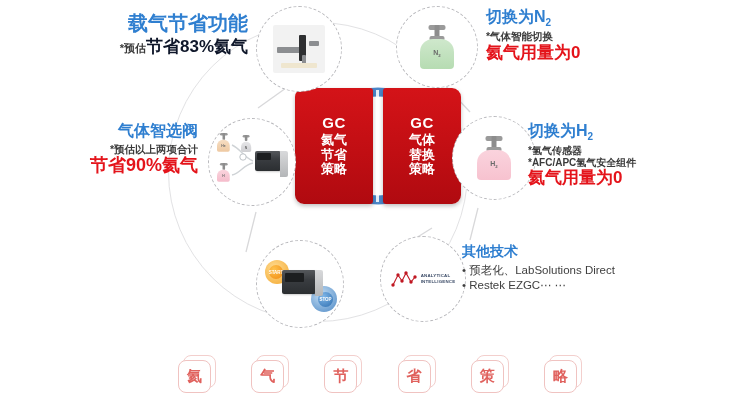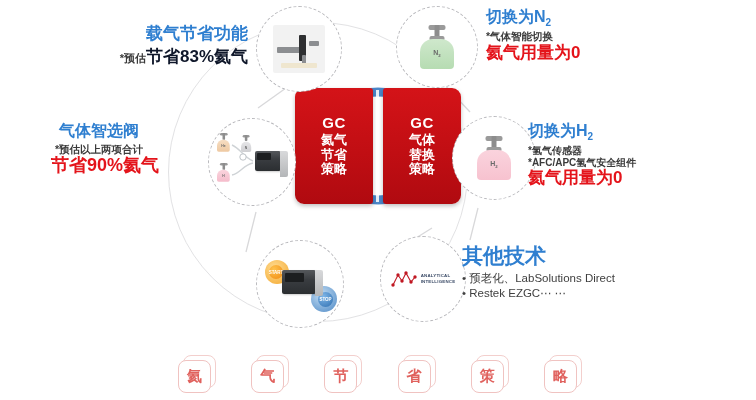--- a/index.html
+++ b/index.html
@@ -197,21 +197,21 @@
   <div class="node" style="left:256px;top:6px;width:86px;height:86px;">
     <div class="valvepic">
       <div class="bar" style="left:4px;top:22px;width:26px;height:6px;"></div>
       <div class="bar" style="left:26px;top:10px;width:7px;height:26px;background:#2e2f31;"></div>
       <div class="bar" style="left:29px;top:30px;width:4px;height:12px;"></div>
       <div class="bar" style="left:8px;top:38px;width:36px;height:5px;background:#efe6cf;"></div>
       <div class="bar" style="left:36px;top:16px;width:10px;height:5px;"></div>
     </div>
   </div>
   <div class="tb ra" style="left:8px;top:12px;width:240px;">
-    <div class="head" style="font-size:17px;margin-top:13px;">载气节省功能</div>
+    <div class="head" style="font-size:20px;">载气节省功能</div>
     <div class="mix" style="font-size:17px;margin-top:3px;">
       <span class="s" style="font-size:11px;">*预估</span><span class="b">节省83%氦气</span>
     </div>
   </div>
 
   <div class="node" style="left:396px;top:6px;width:82px;height:82px;">
     <div class="cyl n2">
       <div class="cap"></div>
         <div class="neck"></div>
         <div class="cap2"></div>
@@ -246,21 +246,21 @@
       <svg width="74" height="62" style="position:absolute;left:0;top:0;">
         <path d="M17 14 C26 18, 28 26, 38 30" stroke="#cfd3d6" stroke-width="1.4" fill="none"></path>
         <path d="M17 44 C26 42, 28 34, 38 32" stroke="#cfd3d6" stroke-width="1.4" fill="none"></path>
         <circle cx="28" cy="26" r="3.2" fill="#ffffff" stroke="#bfc4c8" stroke-width="1"></circle>
       </svg>
       <div class="instrument" style="position:absolute;left:40px;top:20px;width:26px;height:20px;">
         <div class="panel" style="left:2px;top:2px;width:14px;height:7px;"></div>
       </div>
     </div>
   </div>
-  <div class="tb ra" style="left:0px;top:122px;width:198px;text-align:center;">
+  <div class="tb ra" style="left:0px;top:122px;width:198px;">
     <div class="head" style="font-size:16px;">气体智选阀</div>
     <div class="sub" style="font-size:10.5px;margin-top:3px;">*预估以上两项合计</div>
     <div class="big" style="font-size:18px;margin-top:1px;padding-left:12px;">节省90%氦气</div>
   </div>
 
   <div class="node" style="left:452px;top:116px;width:84px;height:84px;">
     <div class="cyl h2">
       <div class="cap"></div>
         <div class="neck"></div>
         <div class="cap2"></div>
@@ -301,21 +301,21 @@
         <circle cx="20" cy="12" r="1.7" fill="#c01722"></circle>
         <circle cx="24" cy="7" r="1.7" fill="#c01722"></circle>
       </svg>
       <div class="txt">
         <div>ANALYTICAL</div>
         <div>INTELLIGENCE</div>
       </div>
     </div>
   </div>
   <div class="tb la" style="left:462px;top:244px;width:290px;">
-    <div class="head" style="font-size:21px;">其他技术</div>
+    <div class="head" style="font-size:14px;">其他技术</div>
     <div class="dark" style="font-size:11.5px;margin-top:4px;">• 预老化、LabSolutions Direct</div>
     <div class="dark" style="font-size:11.5px;">• Restek EZGC⋯ ⋯</div>
   </div>
 
   <div class="tiles">
     <div class="tile">
       <div class="back"></div>
       <div class="front">氦</div>
     </div>
     <div class="tile">

